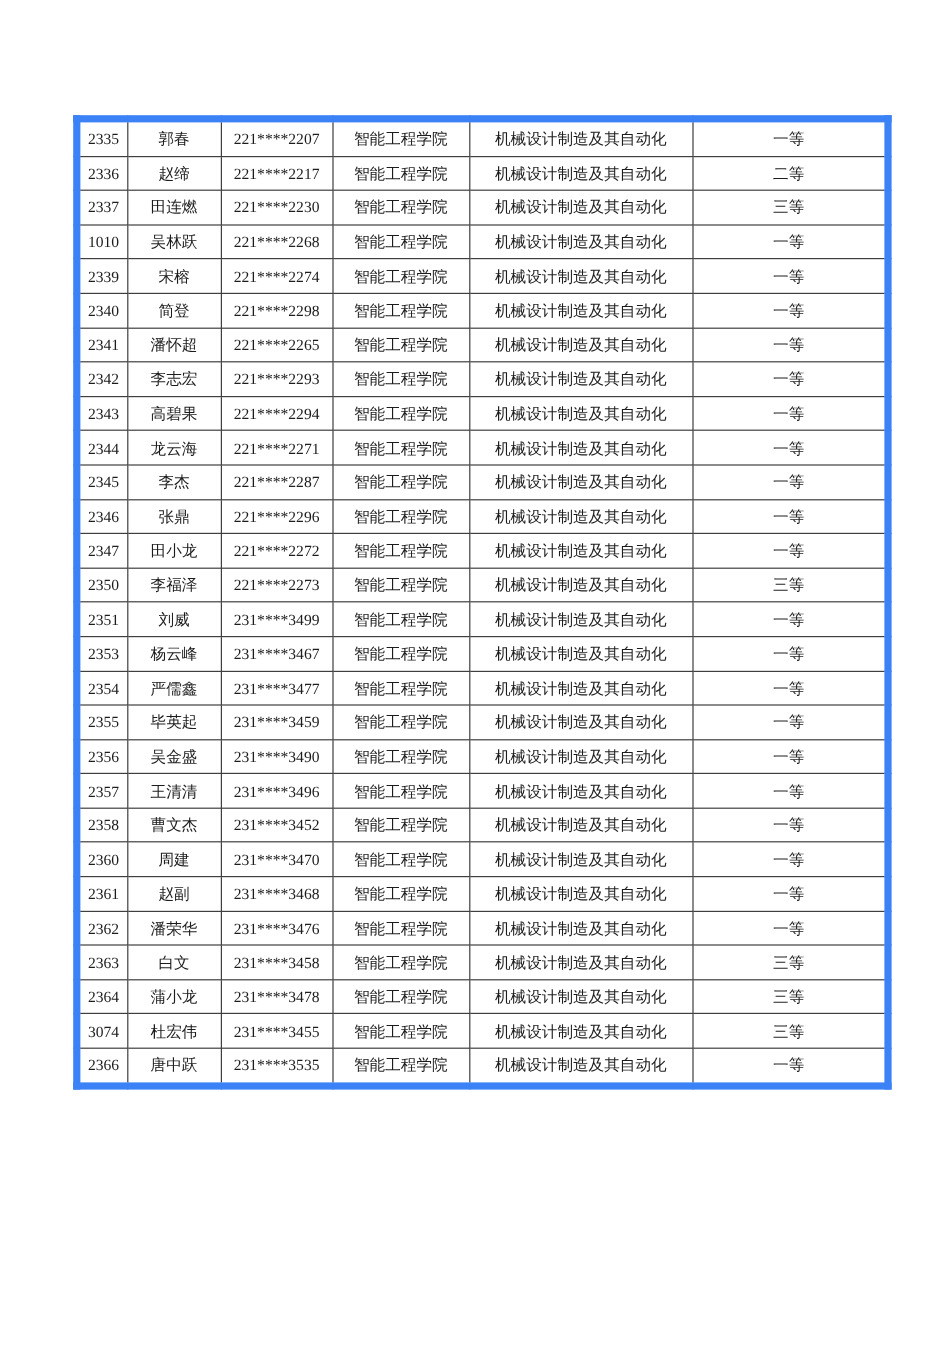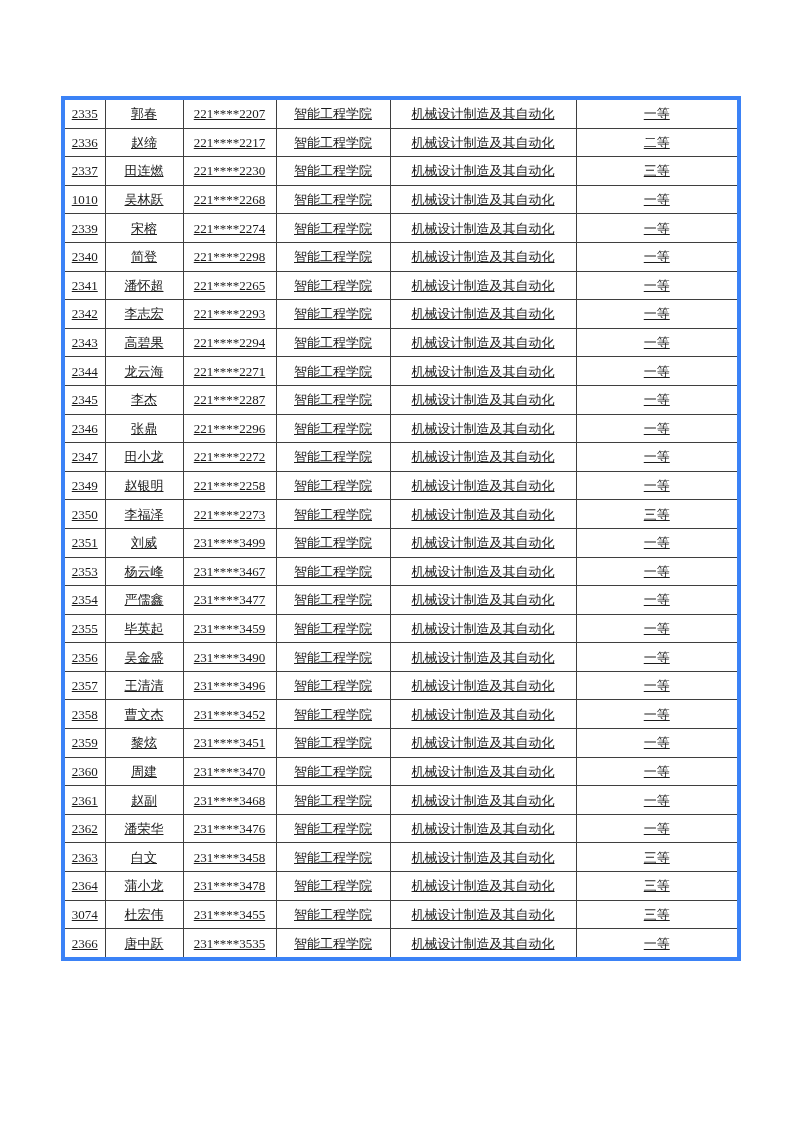--- a/index.html
+++ b/index.html
@@ -16,22 +16,21 @@
     color: #1c1c1c;
     overflow: hidden;
   }
   table.award-table {
     position: absolute;
     left: 61px;
     top: 96px;
     width: 676px;
     border-collapse: collapse;
     table-layout: fixed;
-    border: 4px solid #3b82f6;
-    text-decoration: underline;
+    border: 6px solid #3b82f6;
   }
   table.award-table td {
     border: 1px solid #3f3f3f;
     height: 27.6px;
     text-align: center;
     vertical-align: middle;
     font-size: 13px;
     line-height: 1;
     padding: 0 2px;
     white-space: nowrap;
@@ -157,28 +156,20 @@
         </tr>
         <tr>
           <td>2347</td>
           <td>田小龙</td>
           <td>221****2272</td>
           <td>智能工程学院</td>
           <td>机械设计制造及其自动化</td>
           <td>一等</td>
         </tr>
         <tr>
-          <td>2349</td>
-          <td>赵银明</td>
-          <td>221****2258</td>
-          <td>智能工程学院</td>
-          <td>机械设计制造及其自动化</td>
-          <td>一等</td>
-        </tr>
-        <tr>
           <td>2350</td>
           <td>李福泽</td>
           <td>221****2273</td>
           <td>智能工程学院</td>
           <td>机械设计制造及其自动化</td>
           <td>三等</td>
         </tr>
         <tr>
           <td>2351</td>
           <td>刘威</td>
@@ -224,28 +215,20 @@
           <td>王清清</td>
           <td>231****3496</td>
           <td>智能工程学院</td>
           <td>机械设计制造及其自动化</td>
           <td>一等</td>
         </tr>
         <tr>
           <td>2358</td>
           <td>曹文杰</td>
           <td>231****3452</td>
-          <td>智能工程学院</td>
-          <td>机械设计制造及其自动化</td>
-          <td>一等</td>
-        </tr>
-        <tr>
-          <td>2359</td>
-          <td>黎炫</td>
-          <td>231****3451</td>
           <td>智能工程学院</td>
           <td>机械设计制造及其自动化</td>
           <td>一等</td>
         </tr>
         <tr>
           <td>2360</td>
           <td>周建</td>
           <td>231****3470</td>
           <td>智能工程学院</td>
           <td>机械设计制造及其自动化</td>

